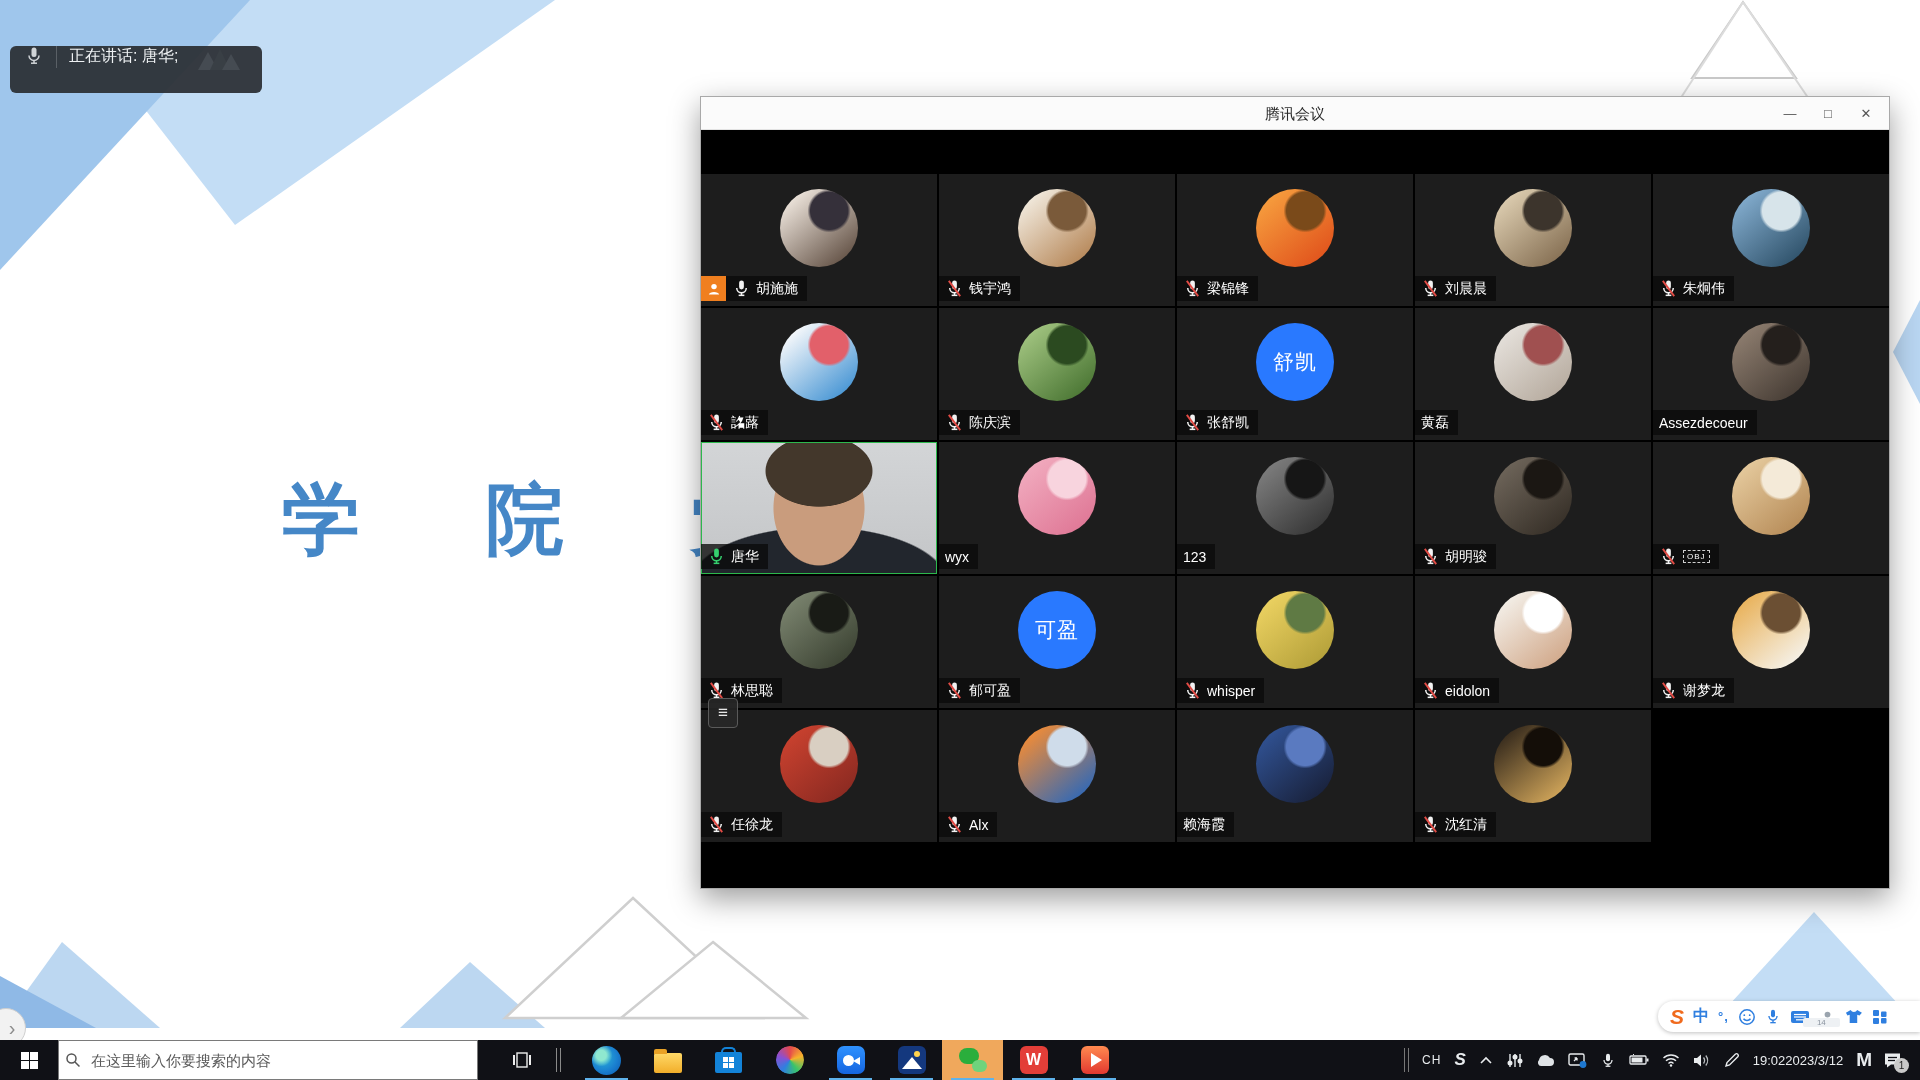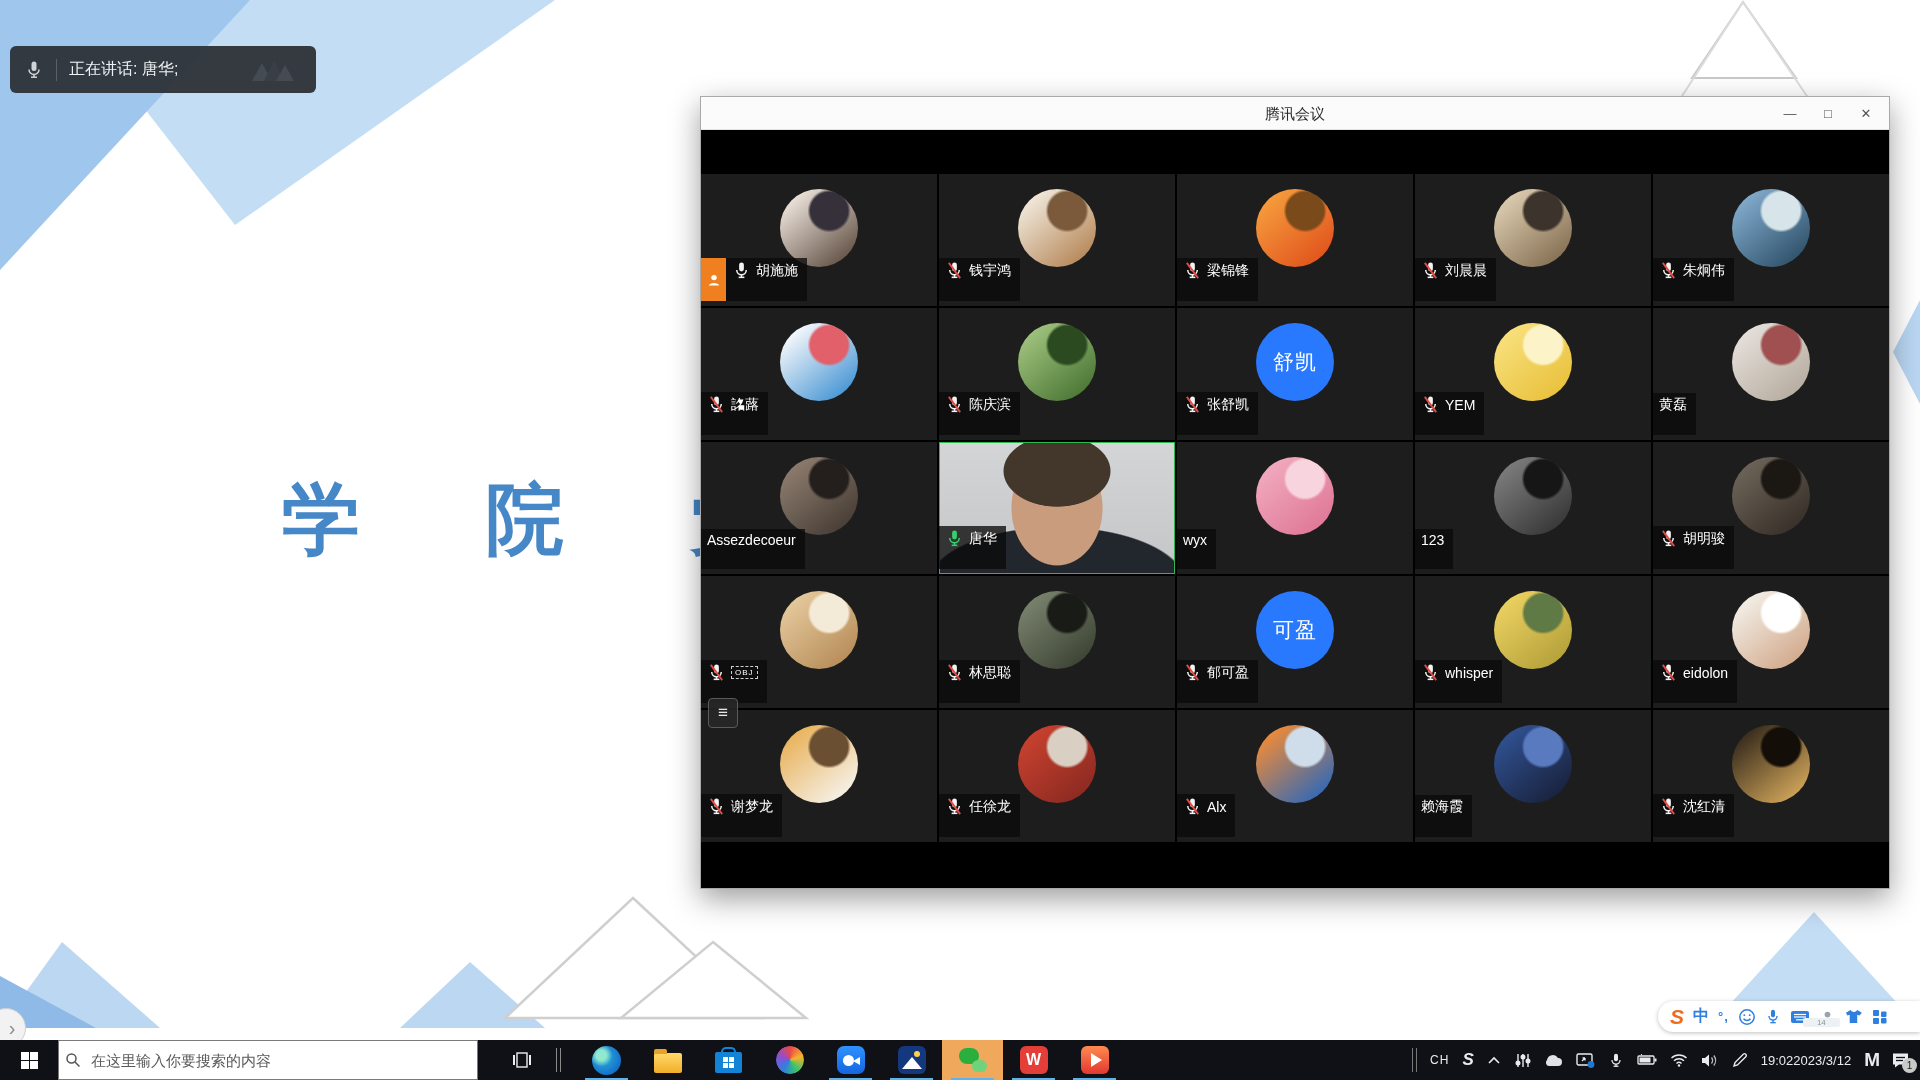--- a/index.html
+++ b/index.html
@@ -9,22 +9,22 @@
   
   .deco { position:absolute; left:0; top:0; z-index:1; }
   .slide-title { position:absolute; left:282px; top:468px; z-index:2;
     font-size:78px; font-weight:600; letter-spacing:52px; color:#4587c7; white-space:nowrap; }
 
   .nav-handle { position:absolute; left:-14px; top:1008px; width:40px; height:40px; z-index:6;
     border-radius:50%; background:#f2f2f2; border:1px solid #cfcfcf; color:#8b8b8b;
     display:flex; align-items:center; justify-content:center; font-size:20px; padding-left:12px; }
 
   
-  .toast { position:absolute; left:10px; top:46px; width:306px; height:47px; z-index:40;
-    background:rgba(44,48,53,.94); border-radius:6px; display:flex; align-items:center;
+  .toast { position:absolute; left:10px; top:46px; width:252px; height:47px; z-index:40;
+    background:rgba(44,48,53,.94); border-radius:6px; display:flex; align-items:flex-start;
     padding:0 14px; gap:12px; }
   .toast .t-div { width:1px; height:22px; background:#5a6066; }
   .toast .t-label { color:#eef1f3; font-size:16px; white-space:nowrap; }
   .toast .t-logo { margin-left:auto; opacity:.9; }
 
   
   .win { position:absolute; left:700px; top:96px; width:1190px; height:793px; z-index:10;
     background:#000; border:1px solid #a9a9a9; box-shadow:0 10px 28px rgba(0,0,0,.38); }
   .titlebar { position:absolute; left:0; top:0; right:0; height:33px; background:#fbfbfb;
     border-bottom:1px solid #e3e3e3; }
@@ -45,21 +45,21 @@
       radial-gradient(ellipse 130px 58px at 50% 108%, #22262d 98%, transparent),
       linear-gradient(#d3d5d7,#c3c5c7); }
   .avatar { position:absolute; left:50%; top:15px; transform:translateX(-50%);
     width:78px; height:78px; border-radius:50%; }
   .avatar .initials { position:absolute; inset:0; display:flex; align-items:center;
     justify-content:center; color:#fff; font-size:21px; letter-spacing:1px; }
   .namebar { position:absolute; left:0; bottom:5px; display:flex; align-items:stretch; max-width:96%; }
   .hostbadge { display:none; width:25px; background:#f07f1f; align-items:center; justify-content:center; }
   .hostbadge.show { display:flex; }
   .chip { display:flex; align-items:center; gap:5px; background:rgba(10,10,10,.78);
-    padding:3px 9px 21px 6px; min-height:25px; }
+    padding:3px 9px 3px 6px; min-height:25px; }
   .pname { color:#fff; font-size:14px; white-space:nowrap; }
   .pname.obj { font-size:8px; border:1px dashed #cfcfcf; padding:1px 3px; letter-spacing:1px; }
 
   .mic { width:19px; height:19px; display:inline-block; }
   .mic svg rect { fill:#f2f2f2; }
   .mic svg path, .mic svg line { stroke:#f2f2f2; fill:none; }
   .mic svg .slash { display:none; stroke:#e14b45; }
   .mic.muted svg .slash { display:block; }
   .mic.speaking svg rect { fill:#35d06e; }
   .mic.speaking svg path, .mic.speaking svg line { stroke:#35d06e; }
@@ -120,21 +120,21 @@
     border-radius:8px; background:#2aae3c; }
   .i-wechat::after { content:""; position:absolute; right:1px; bottom:3px; width:15px; height:12px;
     border-radius:6px; background:#6fd37c; }
   .i-wps { width:28px; height:28px; border-radius:6px; background:#e33e38; color:#fff;
     font-weight:bold; font-size:16px; display:flex; align-items:center; justify-content:center; }
   .i-slideshow { width:28px; height:28px; border-radius:6px; background:linear-gradient(#ff8a50,#e2382f);
     display:flex; align-items:center; justify-content:center; }
   .i-slideshow i { border-left:11px solid #fff; border-top:7px solid transparent;
     border-bottom:7px solid transparent; margin-left:3px; }
 
-  .tray { position:absolute; right:0; top:0; height:40px; display:flex; align-items:center;
+  .tray { position:absolute; right:8px; top:0; height:40px; display:flex; align-items:center;
     gap:13px; padding-right:10px; }
   .tray .tr { display:flex; align-items:center; justify-content:center; color:#e9ecee; }
   .tr-sep { width:5px; height:24px; border-left:1px solid #777; border-right:1px solid #777; }
   .tr-lang { font-size:12px; letter-spacing:1px; }
   .tr-sogou { color:#f06a1d; font-weight:800; font-style:italic; font-size:17px; }
   .clock { text-align:right; color:#fff; font-size:13px; line-height:15px; }
   .m-logo { color:#fff; font-weight:900; font-size:19px; letter-spacing:-2px; }
   .notif { position:relative; }
   .notif .badge { position:absolute; right:-7px; bottom:-4px; width:15px; height:15px; border-radius:50%;
     background:#c9c9c9; color:#222; font-size:10px; display:flex; align-items:center; justify-content:center; }
@@ -356,40 +356,20 @@
         <span class="mic muted">
           <svg width="19" height="19" viewBox="0 0 20 20">
             <rect x="7.5" y="1.5" width="5" height="9.5" rx="2.5"></rect>
             <path d="M5 9.5a5 5 0 0 0 10 0" stroke-width="1.6"></path>
             <line x1="10" y1="14.5" x2="10" y2="17" stroke-width="1.6"></line>
             <line x1="7" y1="17.2" x2="13" y2="17.2" stroke-width="1.6"></line>
             <line class="slash" x1="4" y1="2" x2="16" y2="18" stroke-width="2"></line>
           </svg>
         </span>
         <span class="pname">张舒凯</span>
-      </span>
-    </div>
-  </div>
-        <div class="tile">
-    <div class="avatar" style="background: radial-gradient(circle at 63% 28%, rgb(253, 243, 200) 0px, rgb(253, 243, 200) 25%, transparent 29%), linear-gradient(140deg, rgb(247, 223, 122) 15%, rgb(234, 194, 63) 85%);">
-      
-    </div>
-    <div class="namebar">
-
-      <span class="chip">
-        <span class="mic muted">
-          <svg width="19" height="19" viewBox="0 0 20 20">
-            <rect x="7.5" y="1.5" width="5" height="9.5" rx="2.5"></rect>
-            <path d="M5 9.5a5 5 0 0 0 10 0" stroke-width="1.6"></path>
-            <line x1="10" y1="14.5" x2="10" y2="17" stroke-width="1.6"></line>
-            <line x1="7" y1="17.2" x2="13" y2="17.2" stroke-width="1.6"></line>
-            <line class="slash" x1="4" y1="2" x2="16" y2="18" stroke-width="2"></line>
-          </svg>
-        </span>
-        <span class="pname">YEM</span>
       </span>
     </div>
   </div>
         <div class="tile">
     <div class="avatar" style="background: radial-gradient(circle at 63% 28%, rgb(160, 80, 80) 0px, rgb(160, 80, 80) 25%, transparent 29%), linear-gradient(140deg, rgb(227, 222, 216) 15%, rgb(185, 174, 162) 85%);">
       
     </div>
     <div class="namebar">
 
       <span class="chip">

